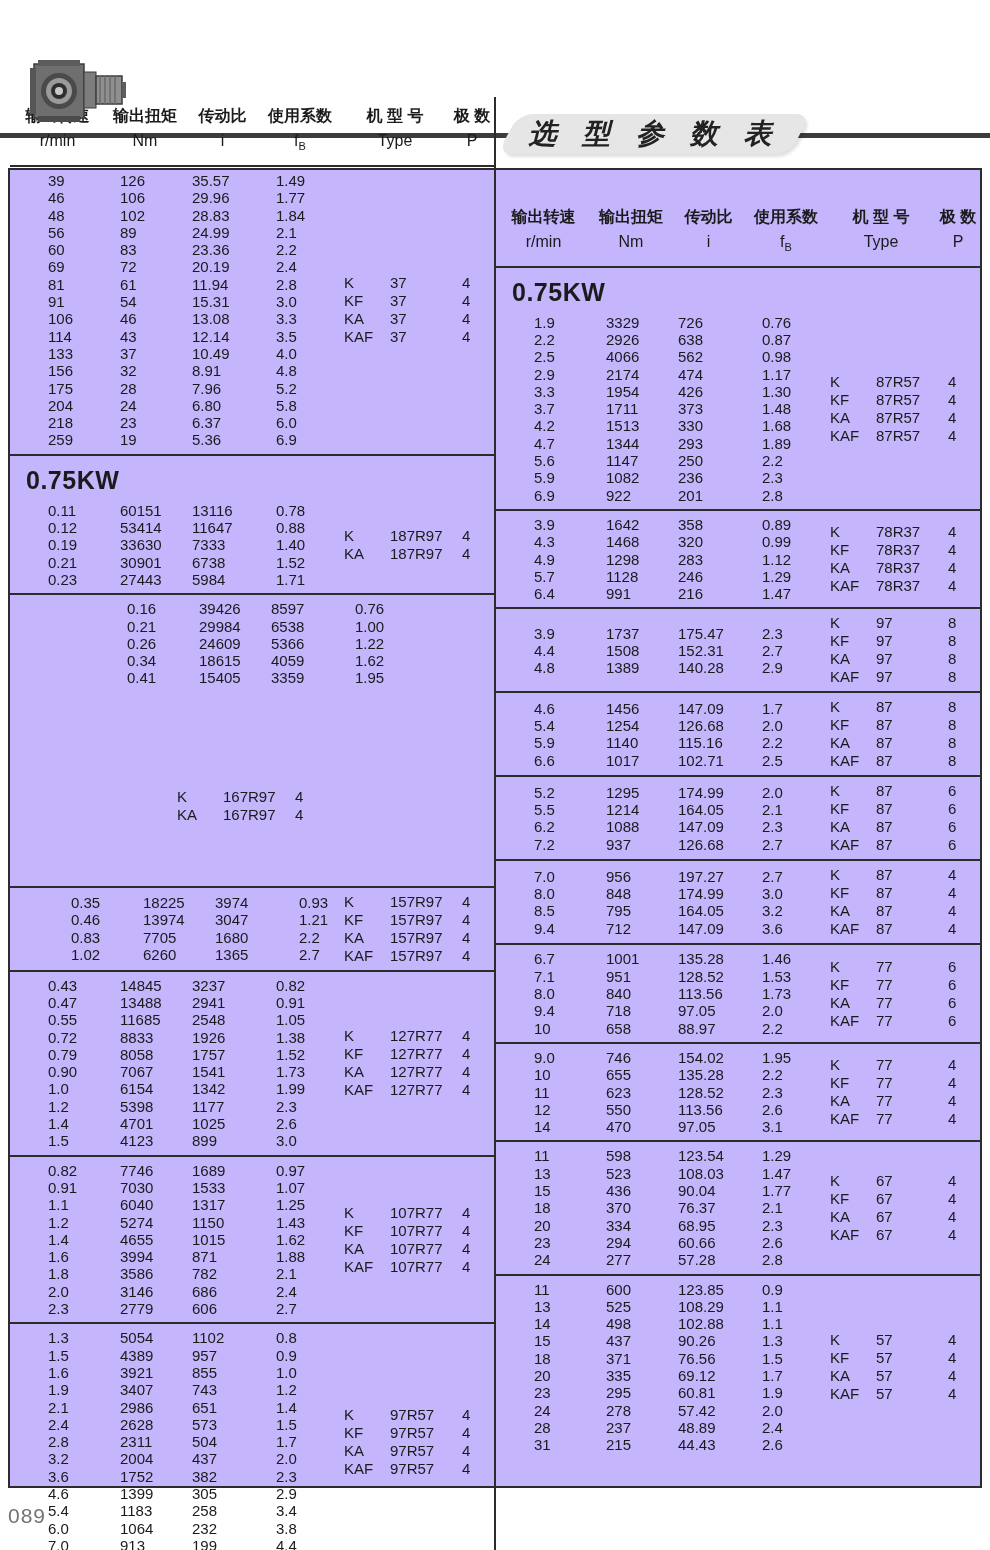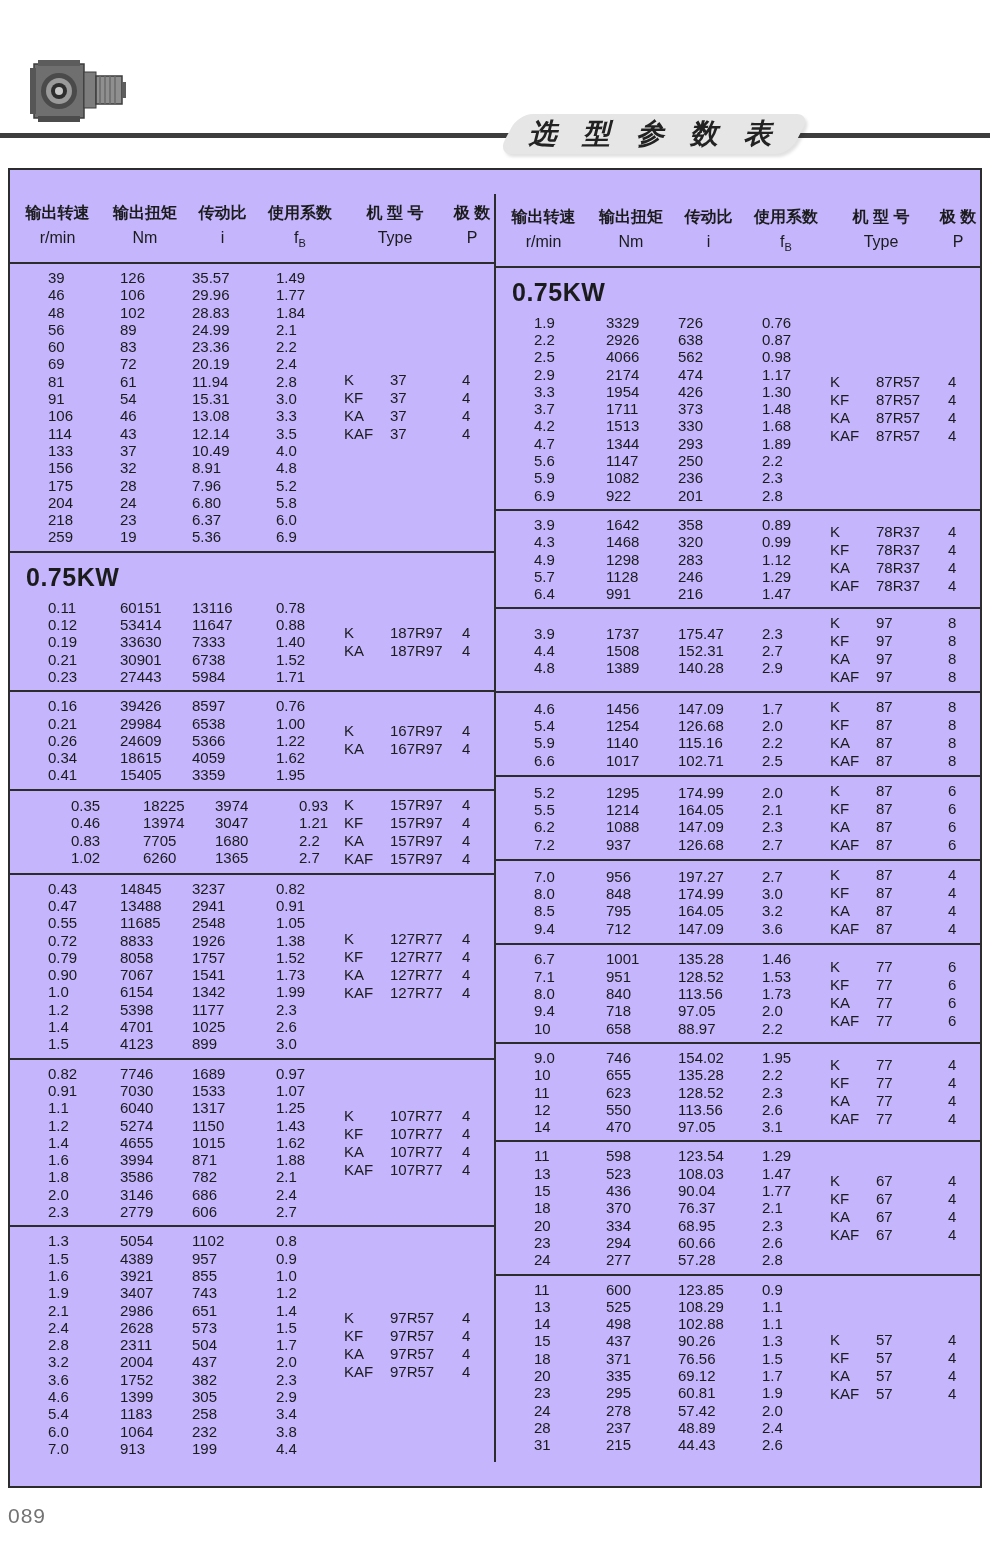--- a/index.html
+++ b/index.html
@@ -275,21 +275,21 @@
               <span class="tm">187R97</span>
               <span class="pp">4</span>
             </div>
             <div class="trow">
               <span class="tp">KA</span>
               <span class="tm">187R97</span>
               <span class="pp">4</span>
             </div>
           </div>
         </div>
-        <div class="block" style="flex-grow: 5;">
+        <div class="block" style="flex-grow: 5; flex-direction: column;">
           <div class="brows">
             <div class="drow">
               <span class="dc">0.16</span>
               <span class="dc">39426</span>
               <span class="dc">8597</span>
               <span class="dc">0.76</span>
             </div>
             <div class="drow">
               <span class="dc">0.21</span>
               <span class="dc">29984</span>

